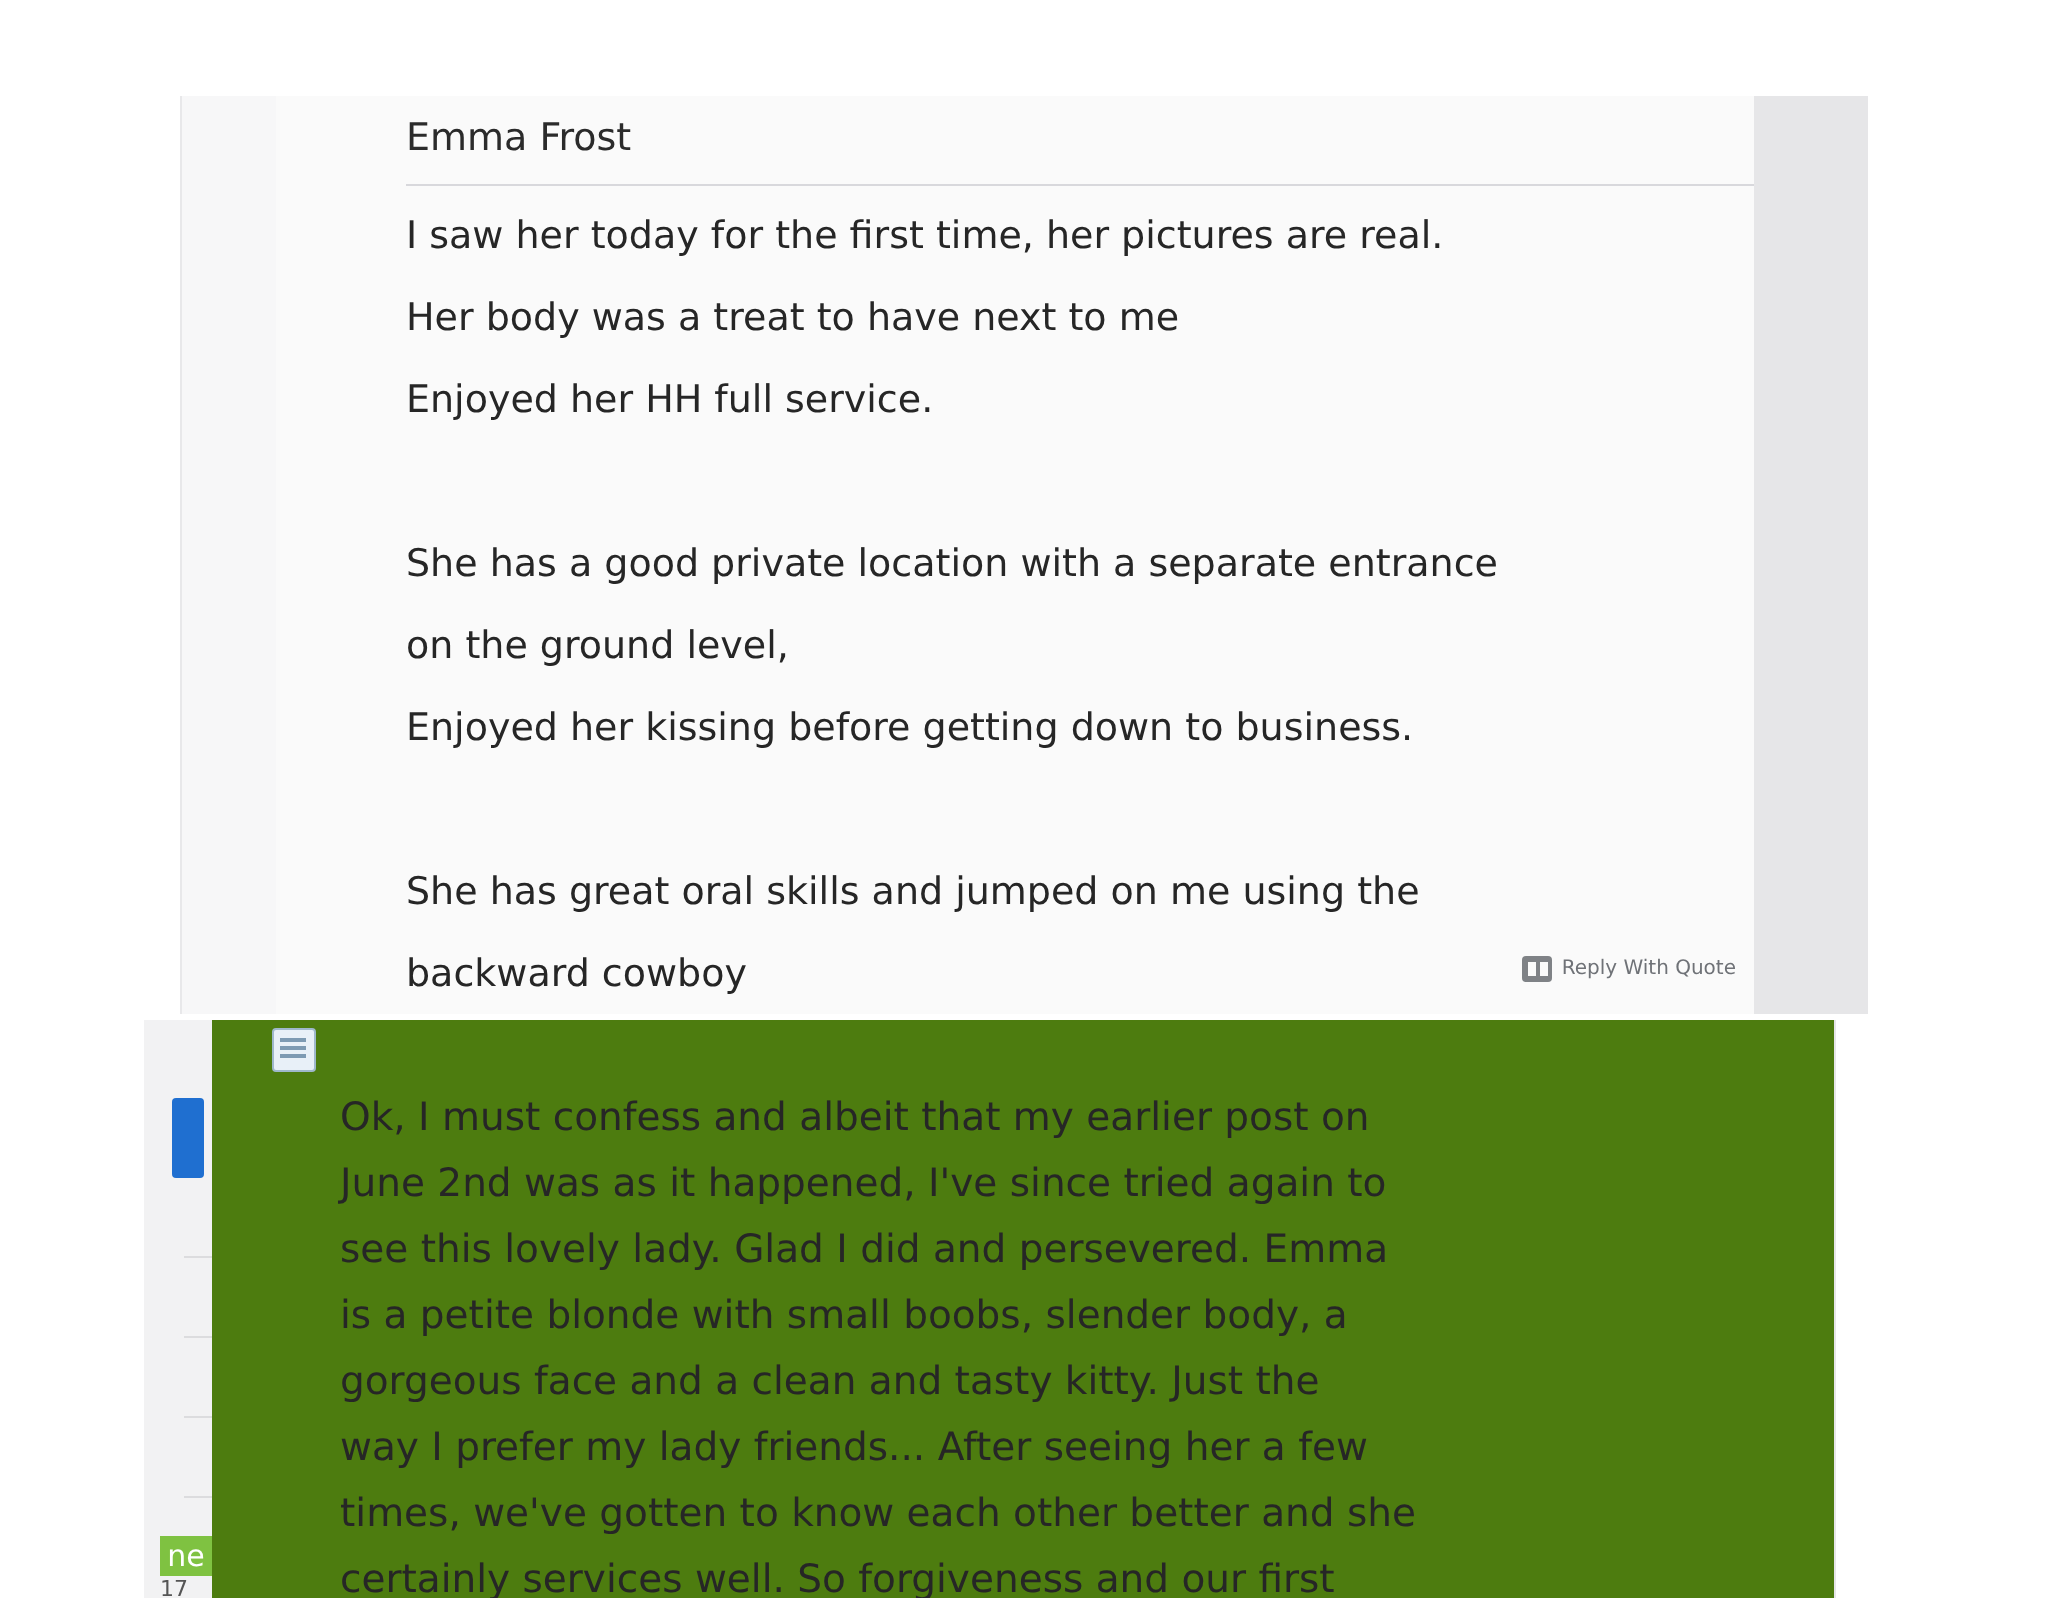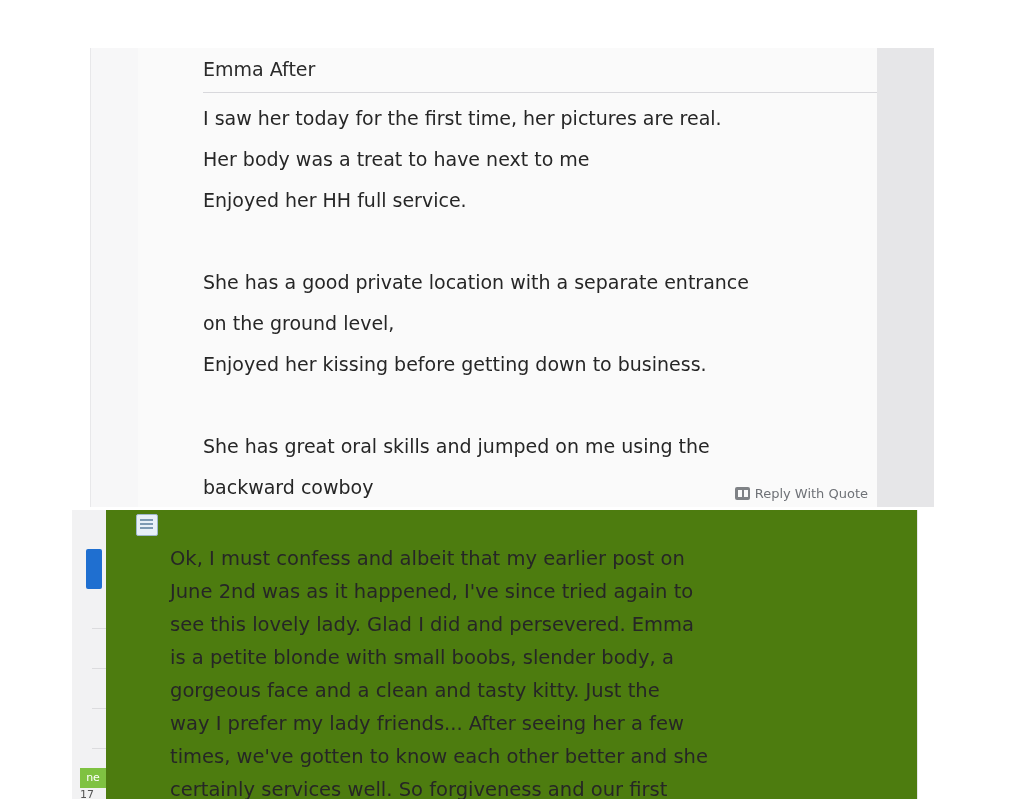--- a/index.html
+++ b/index.html
@@ -75,25 +75,25 @@
     top: 48px;
     width: 90px;
     height: 459px;
     background: #ffffff;
   }
 
   
   .reply-quote {
     position: absolute;
     right: 10px;
-    bottom: 6px;
+    bottom: 16px;
     display: flex;
     align-items: center;
     gap: 5px;
-    font-size: 13px;
+    font-size: 10px;
     color: #6f7277;
   }
   .quote-icon {
     display: inline-block;
     width: 15px;
     height: 13px;
     background: #7f8286;
     border-radius: 2px;
     position: relative;
   }
@@ -154,21 +154,21 @@
     background: #dcdcde;
   }
   .green-chip {
     position: absolute;
     left: 8px;
     top: 258px;
     width: 26px;
     height: 20px;
     background: #7fc241;
     color: #ffffff;
-    font-size: 11px;
+    font-size: 15px;
     line-height: 20px;
     text-align: center;
     font-family: "DejaVu Sans", sans-serif;
     overflow: hidden;
   }
   .chip-sub {
     position: absolute;
     left: 8px;
     top: 278px;
     font-size: 11px;
@@ -221,21 +221,21 @@
     background: #e6e6e8;
   }
 </style>
 </head>
 <body>
 
 <div id="page">
 
   <div class="top-panel">
     <div class="top-panel-inner">
-      <div class="post-title">Emma After</div>
+      <div class="post-title">Emma Frost</div>
 
       <div class="post-body">I saw her today for the first time, her pictures are real.
 Her body was a treat to have next to me
 Enjoyed her HH full service.
 
 She has a good private location with a separate entrance
 on the ground level,
 Enjoyed her kissing before getting down to business.
 
 She has great oral skills and jumped on me using the

